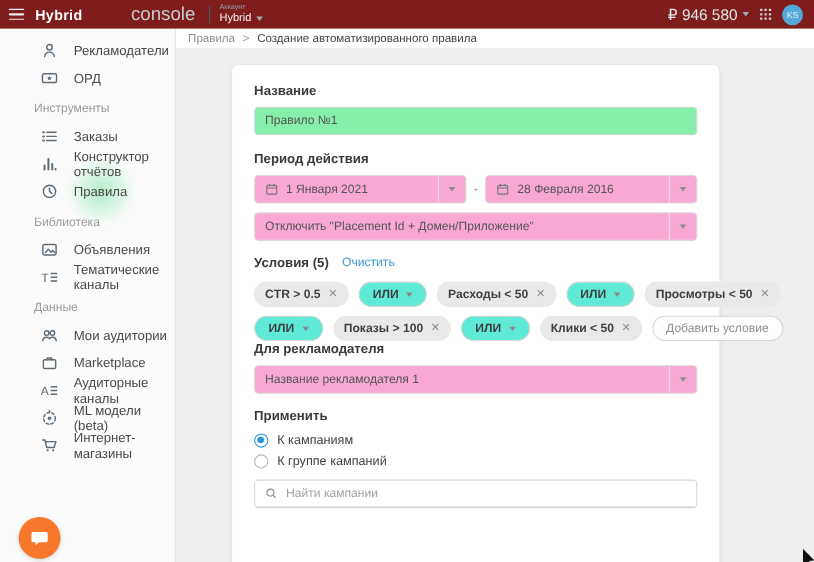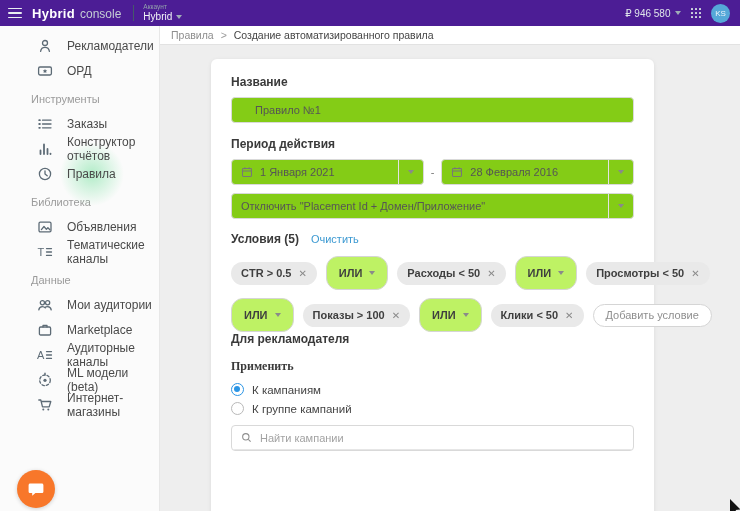--- a/index.html
+++ b/index.html
@@ -1,32 +1,32 @@
 <!DOCTYPE html>
 <html><head>
 <meta charset="utf-8">
 <style>
   * { margin:0; padding:0; box-sizing:border-box; }
   html,body { width:740px; height:511px; }
   body { font-family:"Liberation Sans","DejaVu Sans",sans-serif; background:#eeeeee; position:relative; overflow:hidden; }
   .page { position:absolute; inset:0; width:740px; height:511px; overflow:hidden; }
 
   
-  .topbar { position:absolute; left:0; top:0; right:0; height:26px; background:#4c1d95; display:flex; align-items:center; padding:0 10px 0 8px; color:#fff; z-index:30; }
+  .topbar { position:absolute; left:0; top:0; right:0; height:26px; background:#7f1d1d; display:flex; align-items:center; padding:0 10px 0 8px; color:#fff; z-index:30; }
   .hamburger { width:14px; display:flex; flex-direction:column; gap:3px; cursor:pointer; margin-right:10px; }
   .hamburger span { display:block; height:1.6px; background:#e8edf1; border-radius:1px; }
   .logo { display:flex; align-items:baseline; gap:5px; }
   .logo .brand { font-size:13px; font-weight:bold; letter-spacing:.3px; color:#fff; }
-  .logo .suffix { font-size:12px; color:#c4cdd4; }
+  .logo .suffix { font-size:17px; color:#c4cdd4;margin-left:39px; }
   .tb-divider { width:1px; height:16px; background:#45586a; margin:0 9px 0 12px; }
   .account { display:flex; flex-direction:column; line-height:1; cursor:pointer; }
   .account .acc-label { font-size:6.5px; color:#93a1ac; margin-bottom:2px; }
   .account .acc-value { font-size:10px; color:#f2f5f7; display:flex; align-items:center; gap:4px; }
   .tb-right { margin-left:auto; display:flex; align-items:center; gap:10px; }
-  .balance { font-size:10px; color:#dfe6ea; display:flex; align-items:center; gap:4px; cursor:pointer; }
+  .balance { font-size:14px; color:#dfe6ea; display:flex; align-items:center; gap:4px; cursor:pointer; }
   .caret-sm { width:0; height:0; border-left:3.5px solid transparent; border-right:3.5px solid transparent; border-top:4px solid #9fadb7; display:inline-block; }
   .grid-icon { display:grid; grid-template-columns:repeat(3,2.5px); grid-template-rows:repeat(3,2.5px); gap:1.5px; cursor:pointer; }
   .grid-icon i { background:#cfd8de; border-radius:.5px; }
   .avatar { width:19px; height:19px; border-radius:50%; background:#55a8d8; color:#eaf4fb; font-size:8px; display:flex; align-items:center; justify-content:center; cursor:pointer; }
 
   
   .sidebar { position:absolute; left:0; top:26px; bottom:0; width:160px; background:#fbfbfb; border-right:1px solid #e7e7e7; padding-top:7px; z-index:10;padding-left:19px; }
   .glow { position:absolute; left:60px; top:116px; width:64px; height:64px; border-radius:50%;
           background:radial-gradient(closest-side, rgba(118,224,158,.55), rgba(118,224,158,0)); pointer-events:none; }
   .nav-item { position:relative; height:25px; display:flex; align-items:center; padding-left:18px; gap:14px; cursor:pointer; color:#4a4a4a; font-size:12px; }
@@ -37,38 +37,38 @@
   
   .crumbbar { position:absolute; left:160px; top:26px; right:0; height:19px; background:#fff; border-bottom:1px solid #e2e2e2; display:flex; align-items:center; gap:7px; padding-left:11px; z-index:5; }
   .crumb-parent { font-size:10.5px; color:#8e8e8e; cursor:pointer; }
   .crumb-sep { font-size:10.5px; color:#9a9a9a; }
   .crumb-current { font-size:10.5px; color:#454545; }
 
   
   .card { position:absolute; left:211px; top:59px; width:443px; height:470px; background:#fff; border-radius:6px 6px 0 0;
           box-shadow:0 1px 4px rgba(0,0,0,.08); padding:16px 20px 0 20px; z-index:6; }
   .f-label { font-size:12px; font-weight:bold; color:#3a3a3a; }
-  .text-input { width:100%; height:26px; border:1px solid #d9d9d9; border-radius:4px; margin-top:8px; padding:0 23px; font-size:11px; color:#555; font-family:inherit; outline:none; background:#84cc16; }
+  .text-input { width:100%; height:26px; border:1px solid #d9d9d9; border-radius:4px; margin-top:8px; padding:0 9px; font-size:11px; color:#555; font-family:inherit; outline:none; background:#86efac; }
   .row { display:flex; align-items:center; }
-  .field { height:26px; border:1px solid #d9d9d9; border-radius:4px; display:flex; align-items:center; padding:0 0 0 9px; font-size:11px; color:#555; background:#84cc16; cursor:pointer; }
+  .field { height:26px; border:1px solid #d9d9d9; border-radius:4px; display:flex; align-items:center; padding:0 0 0 9px; font-size:11px; color:#555; background:#f9a8d4; cursor:pointer; }
   .field .ftext { white-space:nowrap; overflow:hidden; }
   .field .spacer { flex:1; }
   .fsep { width:1px; align-self:stretch; background:#e3e3e3; }
   .caret-box { width:24px; display:flex; align-items:center; justify-content:center; }
   .caret { width:0; height:0; border-left:3.5px solid transparent; border-right:3.5px solid transparent; border-top:4px solid #8a8a8a; }
   .date-field { width:197px; }
   .date-dash { width:18px; text-align:center; color:#777; font-size:11px; }
   .cal { margin-right:7px; }
 
   .cond-head { display:flex; align-items:center; gap:12px; margin-top:13px; }
   .clear-link { font-size:11px; color:#3d9ad2; cursor:pointer; }
   .chips { display:flex; align-items:center; gap:9px; margin-top:10px; flex-wrap:nowrap; }
   .chip { height:23px; border-radius:12px; background:#e9e9e9; display:inline-flex; align-items:center; gap:7px; padding:0 10px; font-size:11px; font-weight:bold; color:#3f3f3f; cursor:pointer; white-space:nowrap; }
   .chip .x { color:#8a8a8a; font-size:10px; font-weight:normal; cursor:pointer; }
-  .chip.outline { background:#bef264; border:1px solid #d5d5d5; padding:16px 12px; }
+  .chip.outline { background:#5eead4; border:1px solid #d5d5d5; padding:0 12px; }
   .chip.add { background:#fff; border:1px solid #d5d5d5; font-weight:normal; color:#8f8f8f; padding:0 12px; }
 
   .radio-row { display:flex; align-items:center; gap:8px; margin-top:9px; cursor:pointer; }
   .radio { width:13px; height:13px; border-radius:50%; border:1.4px solid #b9b9b9; position:relative; background:#fff; }
   .radio.checked { border-color:#2b95e5; }
   .radio.checked::after { content:""; position:absolute; left:2.1px; top:2.1px; width:6.4px; height:6.4px; border-radius:50%; background:#2b95e5; }
   .radio-label { font-size:11.5px; color:#444; }
 
   
   .picker { margin-top:10px; border:1px solid #d9d9d9; border-radius:4px; overflow:hidden; position:relative; }
@@ -313,22 +313,30 @@
           <span class="caret"></span>
         </span>
       <span class="chip">
           <span>Клики &lt; 50</span>
           <span class="x">✕</span>
         </span>
       <span class="chip add">Добавить условие</span>
     </div>
 
     <div class="f-label" style="">Для рекламодателя</div>
-
-    <div class="f-label" style="margin-top:13px;font-family:Liberation Serif, serif;">Применить</div>
+    <div class="field" style="margin-top:8px;">
+      <span class="ftext">Название рекламодателя 1</span>
+      <span class="spacer"></span>
+        <span class="fsep"></span>
+      <span class="caret-box">
+          <span class="caret"></span>
+        </span>
+    </div>
+
+    <div class="f-label" style="margin-top:13px;">Применить</div>
     <div class="radio-row">
       <span class="radio checked"></span>
       <span class="radio-label">К кампаниям</span>
     </div>
     <div class="radio-row" style="margin-top:6px;">
       <span class="radio"></span>
       <span class="radio-label">К группе кампаний</span>
     </div>
 
     

